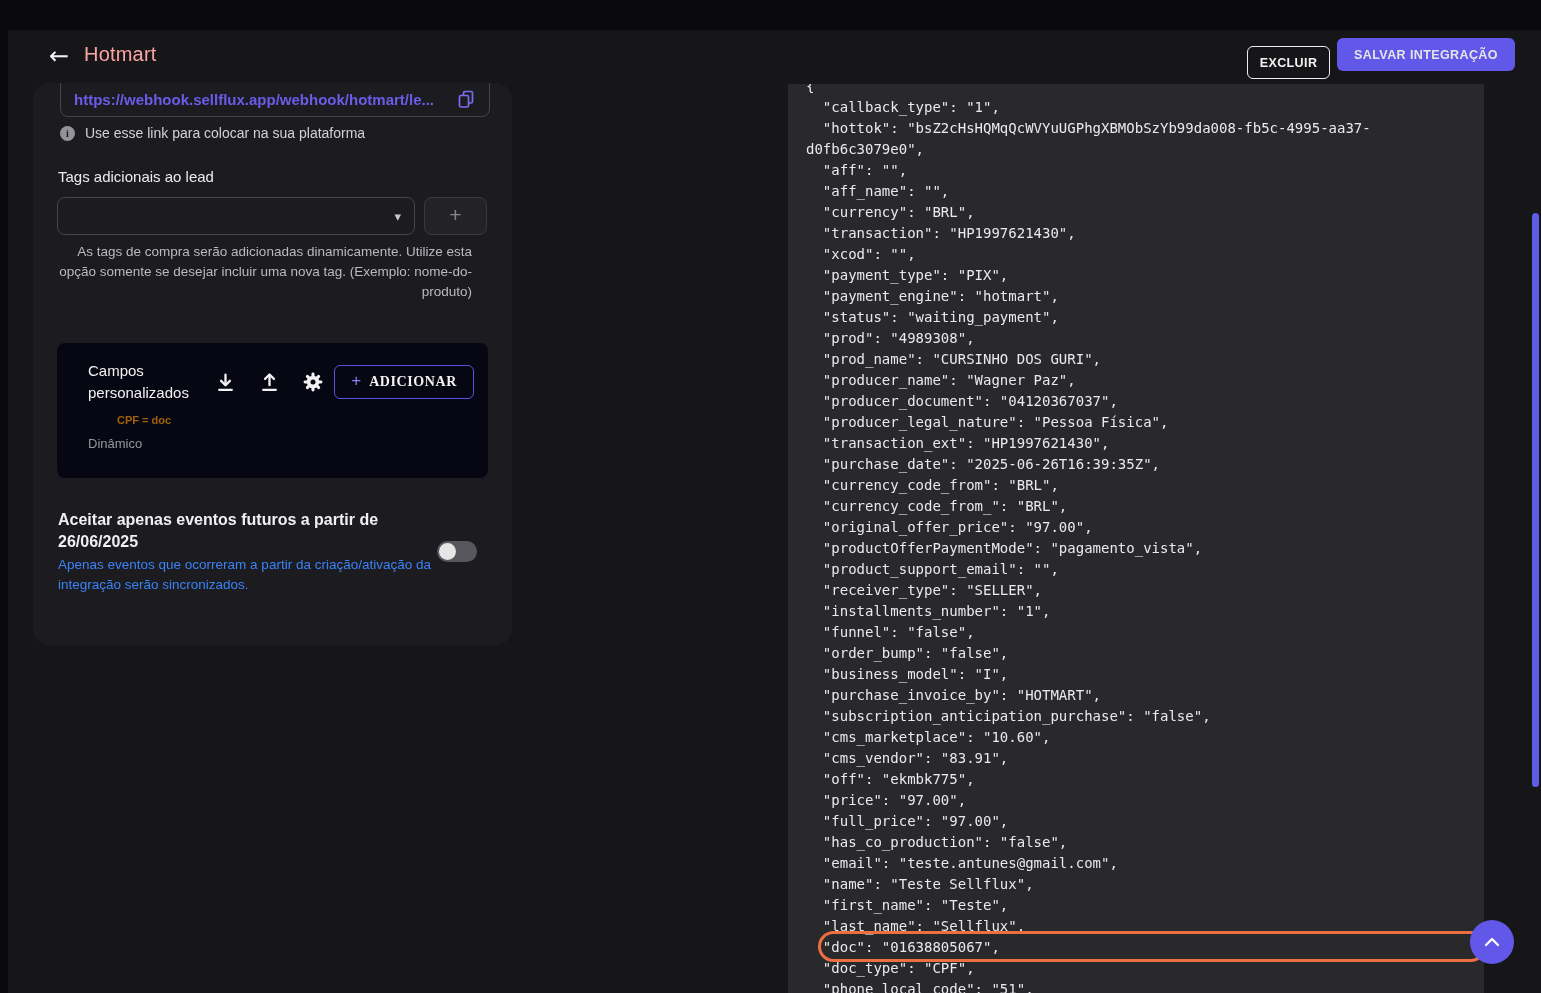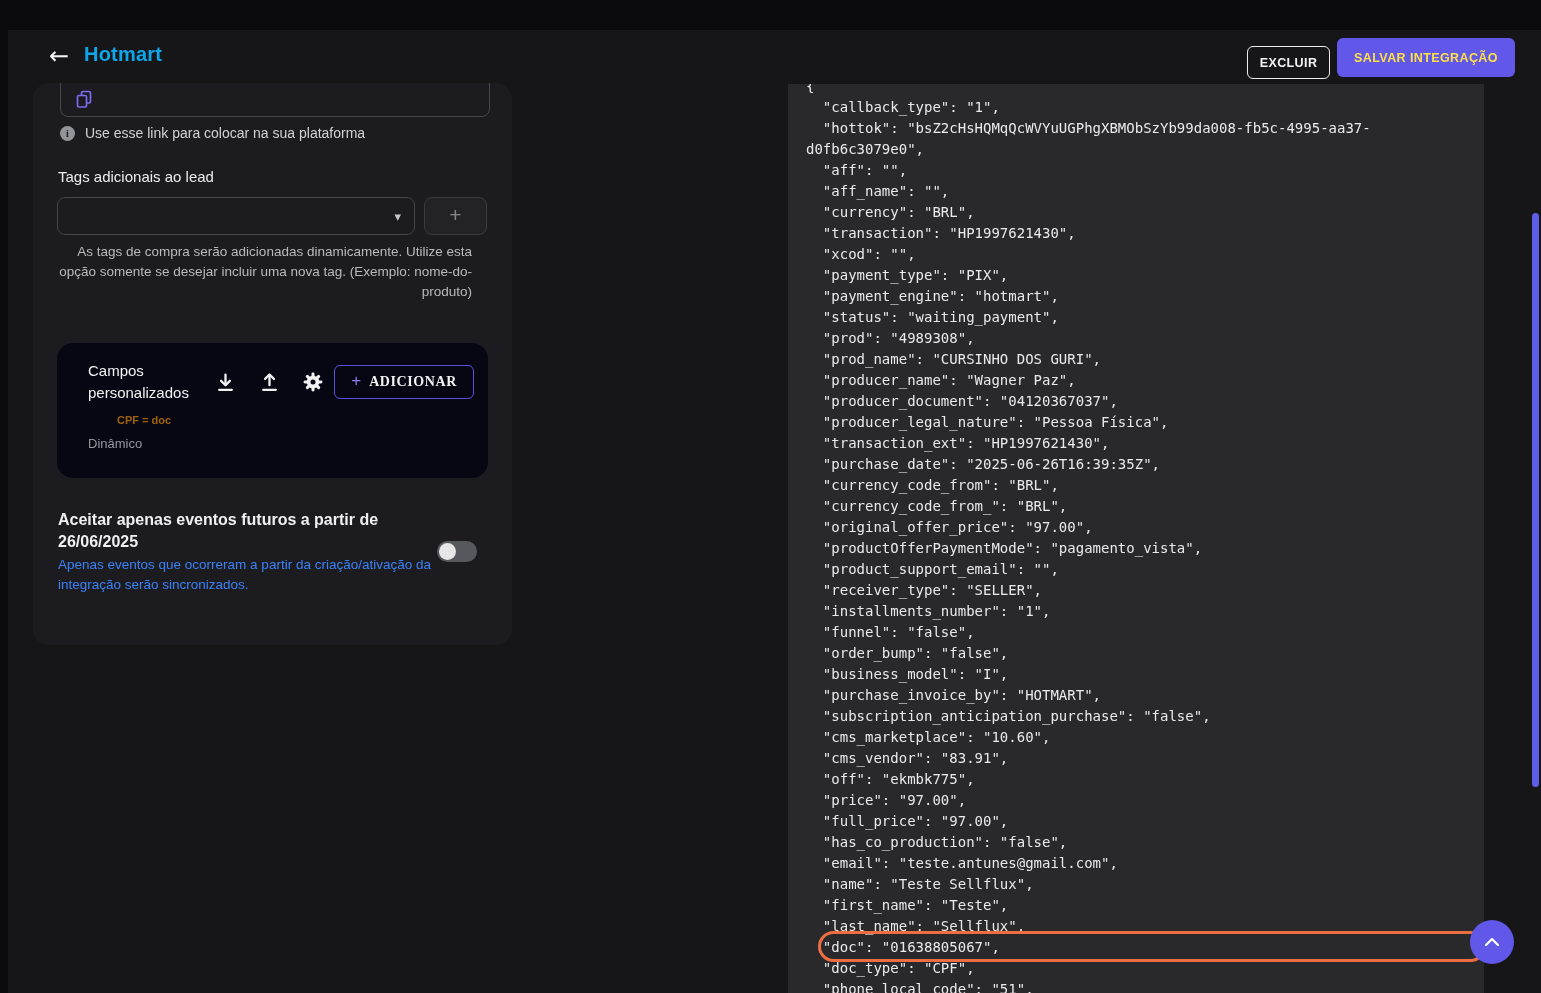--- a/index.html
+++ b/index.html
@@ -2,39 +2,39 @@
 <html><head>
 <meta charset="utf-8">
 <style>
   * { margin:0; padding:0; box-sizing:border-box; }
   html,body { width:1541px; height:993px; background:#0a0a0c; font-family:"Liberation Sans",sans-serif; overflow:hidden; }
   .app { position:absolute; left:8px; top:30px; right:0; bottom:0; background:#161619; }
 
   
   .topbar { position:absolute; left:0; top:0; width:100%; height:53px; }
   .back { position:absolute; left:36px; top:11px; width:30px; height:30px; color:#f2f2f2; font-size:24px; line-height:30px; text-align:center; cursor:pointer; font-family:"DejaVu Sans",sans-serif; }
-  .title { position:absolute; left:76px; top:13px; font-size:20px; font-weight:700; color:#0ea5e9; letter-spacing:.2px; }
+  .title { position:absolute; left:76px; top:13px; font-size:20px; font-weight:400; color:#fca5a5; letter-spacing:.2px; }
   .btn-outline { position:absolute; left:1239px; top:8px; width:83px; height:33px; border:1px solid #ededf0; border-radius:6px; background:transparent; color:#f2f2f2; font-size:12.5px; font-weight:700; letter-spacing:.4px; font-family:"Liberation Sans",sans-serif; cursor:pointer;margin-top:8px; }
-  .btn-primary { position:absolute; left:1329px; top:8px; width:178px; height:39px; border:none; border-radius:6px; background:#6157e8; color:#fde047; font-size:12.5px; font-weight:700; letter-spacing:.4px; font-family:"Liberation Sans",sans-serif; cursor:pointer; }
+  .btn-primary { position:absolute; left:1329px; top:8px; width:178px; height:33px; border:none; border-radius:6px; background:#6157e8; color:#e5e5e5; font-size:12.5px; font-weight:700; letter-spacing:.4px; font-family:"Liberation Sans",sans-serif; cursor:pointer; }
 
   
   .card { position:absolute; left:25px; top:53px; width:479px; height:562px; background:#1c1c20; border-radius:16px; overflow:hidden; }
   .url-box { position:absolute; left:27px; top:-14px; width:430px; height:48px; border:1px solid #45454c; border-radius:8px; display:flex; align-items:center; padding:0 13px; }
   .url-box .link { flex:1; margin-top:12px; color:#6a5ce8; font-size:15px; font-weight:700; white-space:nowrap; overflow:hidden; }
   .copy-ic { margin-top:12px; width:20px; height:20px; flex:0 0 auto; cursor:pointer; }
   .hint-row { position:absolute; left:27px; top:42px; display:flex; align-items:center; gap:10px; }
   .info-ic { width:15px; height:15px; border-radius:50%; background:#93939a; color:#1c1c20; font-size:10px; font-weight:700; text-align:center; line-height:15px; font-family:"Liberation Serif",serif; }
   .hint-text { color:#d2d2d6; font-size:14px; }
   .tags-label { position:absolute; left:25px; top:85px; color:#ececee; font-size:15px; font-weight:500; }
   .select { position:absolute; left:24px; top:114px; width:358px; height:38px; border:1px solid #45454c; border-radius:8px; background:transparent; cursor:pointer; }
   .select .chev { position:absolute; right:13px; top:11px; color:#c6c6cb; font-size:13px; font-family:"DejaVu Sans",sans-serif; }
   .plus-btn { position:absolute; left:391px; top:114px; width:63px; height:38px; border:1px solid #3a3a40; border-radius:8px; background:#232327; color:#84848b; font-size:21px; font-weight:400; line-height:34px; text-align:center; cursor:pointer; }
   .tags-desc { position:absolute; left:25px; top:159px; width:414px; color:#b9b9bf; font-size:13.5px; line-height:20px;text-align:right; }
 
-  .cf-card { position:absolute; left:24px; top:260px; width:431px; height:135px; background:#070714; border-radius:16px; }
+  .cf-card { position:absolute; left:24px; top:260px; width:431px; height:135px; background:#070714; border-radius:8px; }
   .cf-head { position:absolute; left:31px; top:17px; right:14px; display:flex; align-items:center; }
   .cf-title { width:118px; color:#f2f2f2; font-size:15px; font-weight:500; line-height:22px; }
   .cf-icons { display:flex; align-items:center; gap:22px; margin-left:8px; }
   .icon-btn { width:22px; height:22px; cursor:pointer; display:flex; align-items:center; justify-content:center; }
   .cf-add { margin-left:auto; height:34px; padding:0 16px; border:1px solid #5b51e0; border-radius:6px; background:transparent; display:flex; align-items:center; gap:8px; cursor:pointer; }
   .cf-add .pl { color:#8a7ef2; font-size:17px; font-weight:400; margin-top:-2px; }
   .cf-add .lb { color:#f2f2f2; font-size:14px; font-weight:700; letter-spacing:.6px; font-family:Liberation Serif, serif; }
   .cf-field { position:absolute; left:31px; top:71px; color:#a16207; font-size:11px; font-weight:700;margin-left:29px; }
   .cf-type { position:absolute; left:31px; top:93px; color:#96969c; font-size:13px; }
 
@@ -63,20 +63,21 @@
   <div class="topbar">
     <div class="back">←</div>
     <div class="title">Hotmart</div>
     <button class="btn-outline">EXCLUIR</button>
     <button class="btn-primary">SALVAR INTEGRAÇÃO</button>
   </div>
 
   <div class="card">
 
     <div class="url-box">
+      <div class="link">https://webhook.sellflux.app/webhook/hotmart/le...</div>
       <svg class="copy-ic" viewBox="0 0 20 20" fill="none" stroke="#7a6cf0" stroke-width="1.7">
         <rect x="7.5" y="2.5" width="9" height="11.5" rx="1.5"></rect>
         <rect x="3.5" y="6.5" width="9" height="11.5" rx="1.5" fill="#1c1c20"></rect>
       </svg>
     </div>
 
     <div class="hint-row">
       <div class="info-ic">i</div>
       <div class="hint-text">Use esse link para colocar na sua plataforma</div>
     </div>

